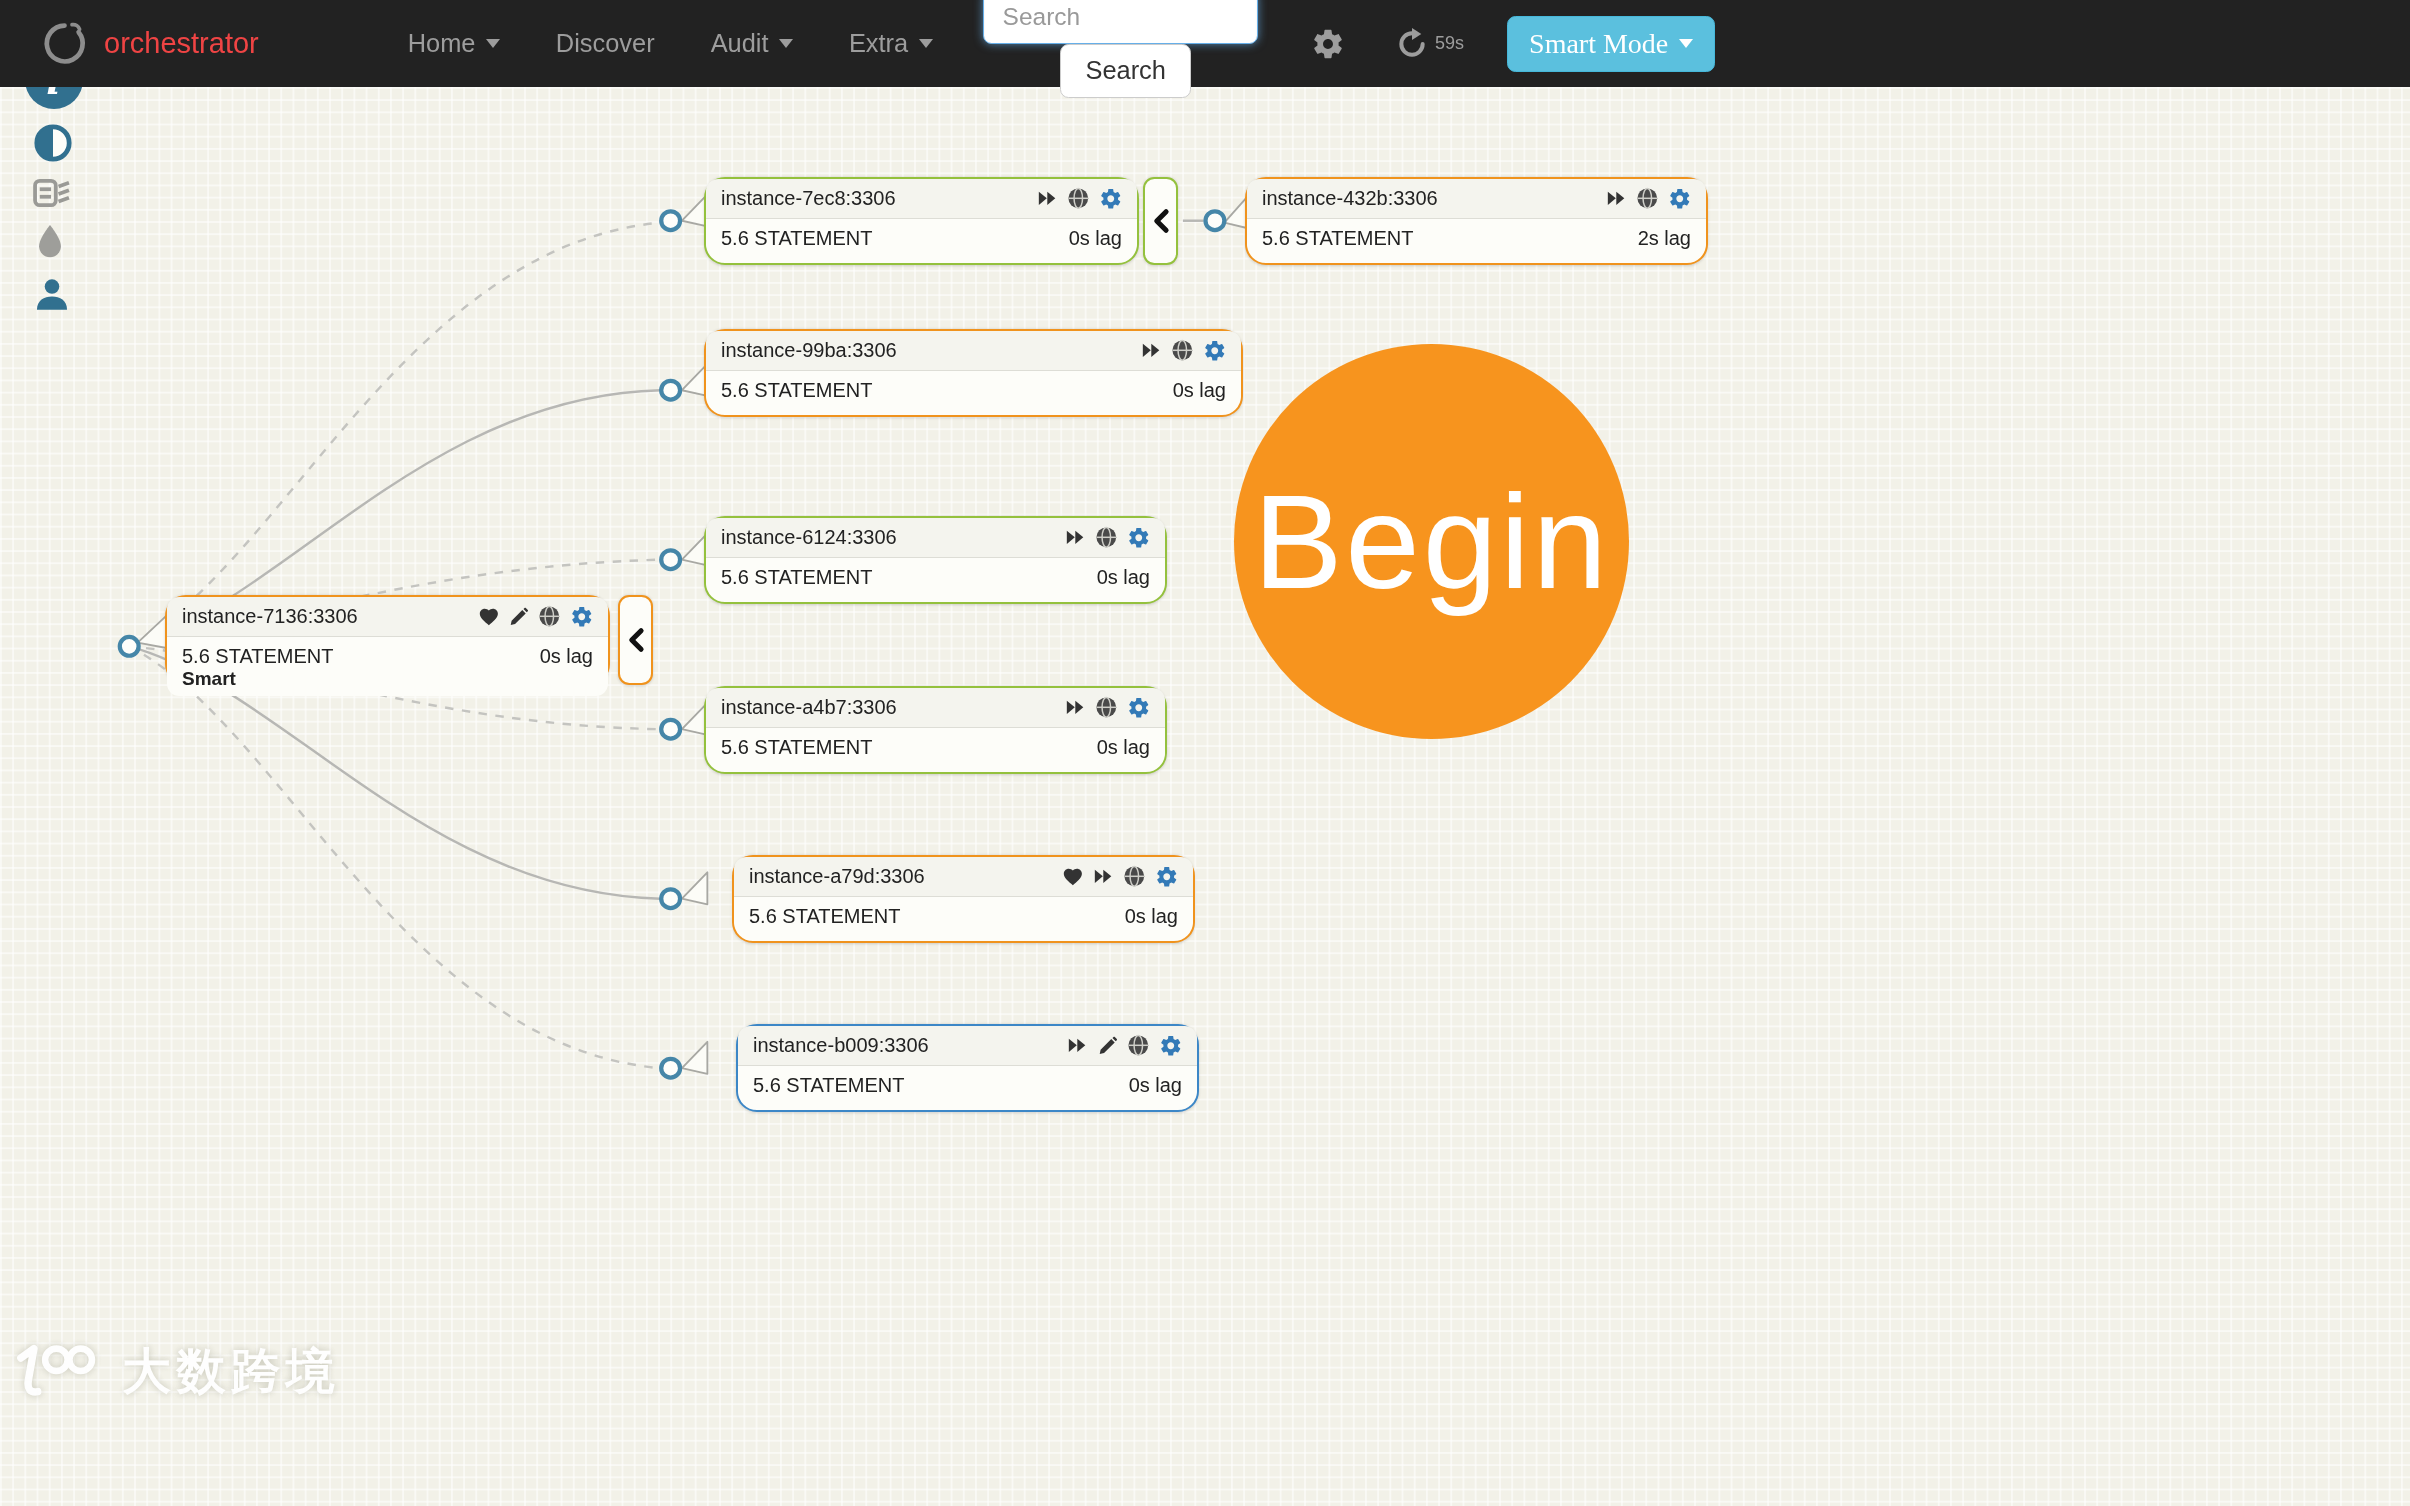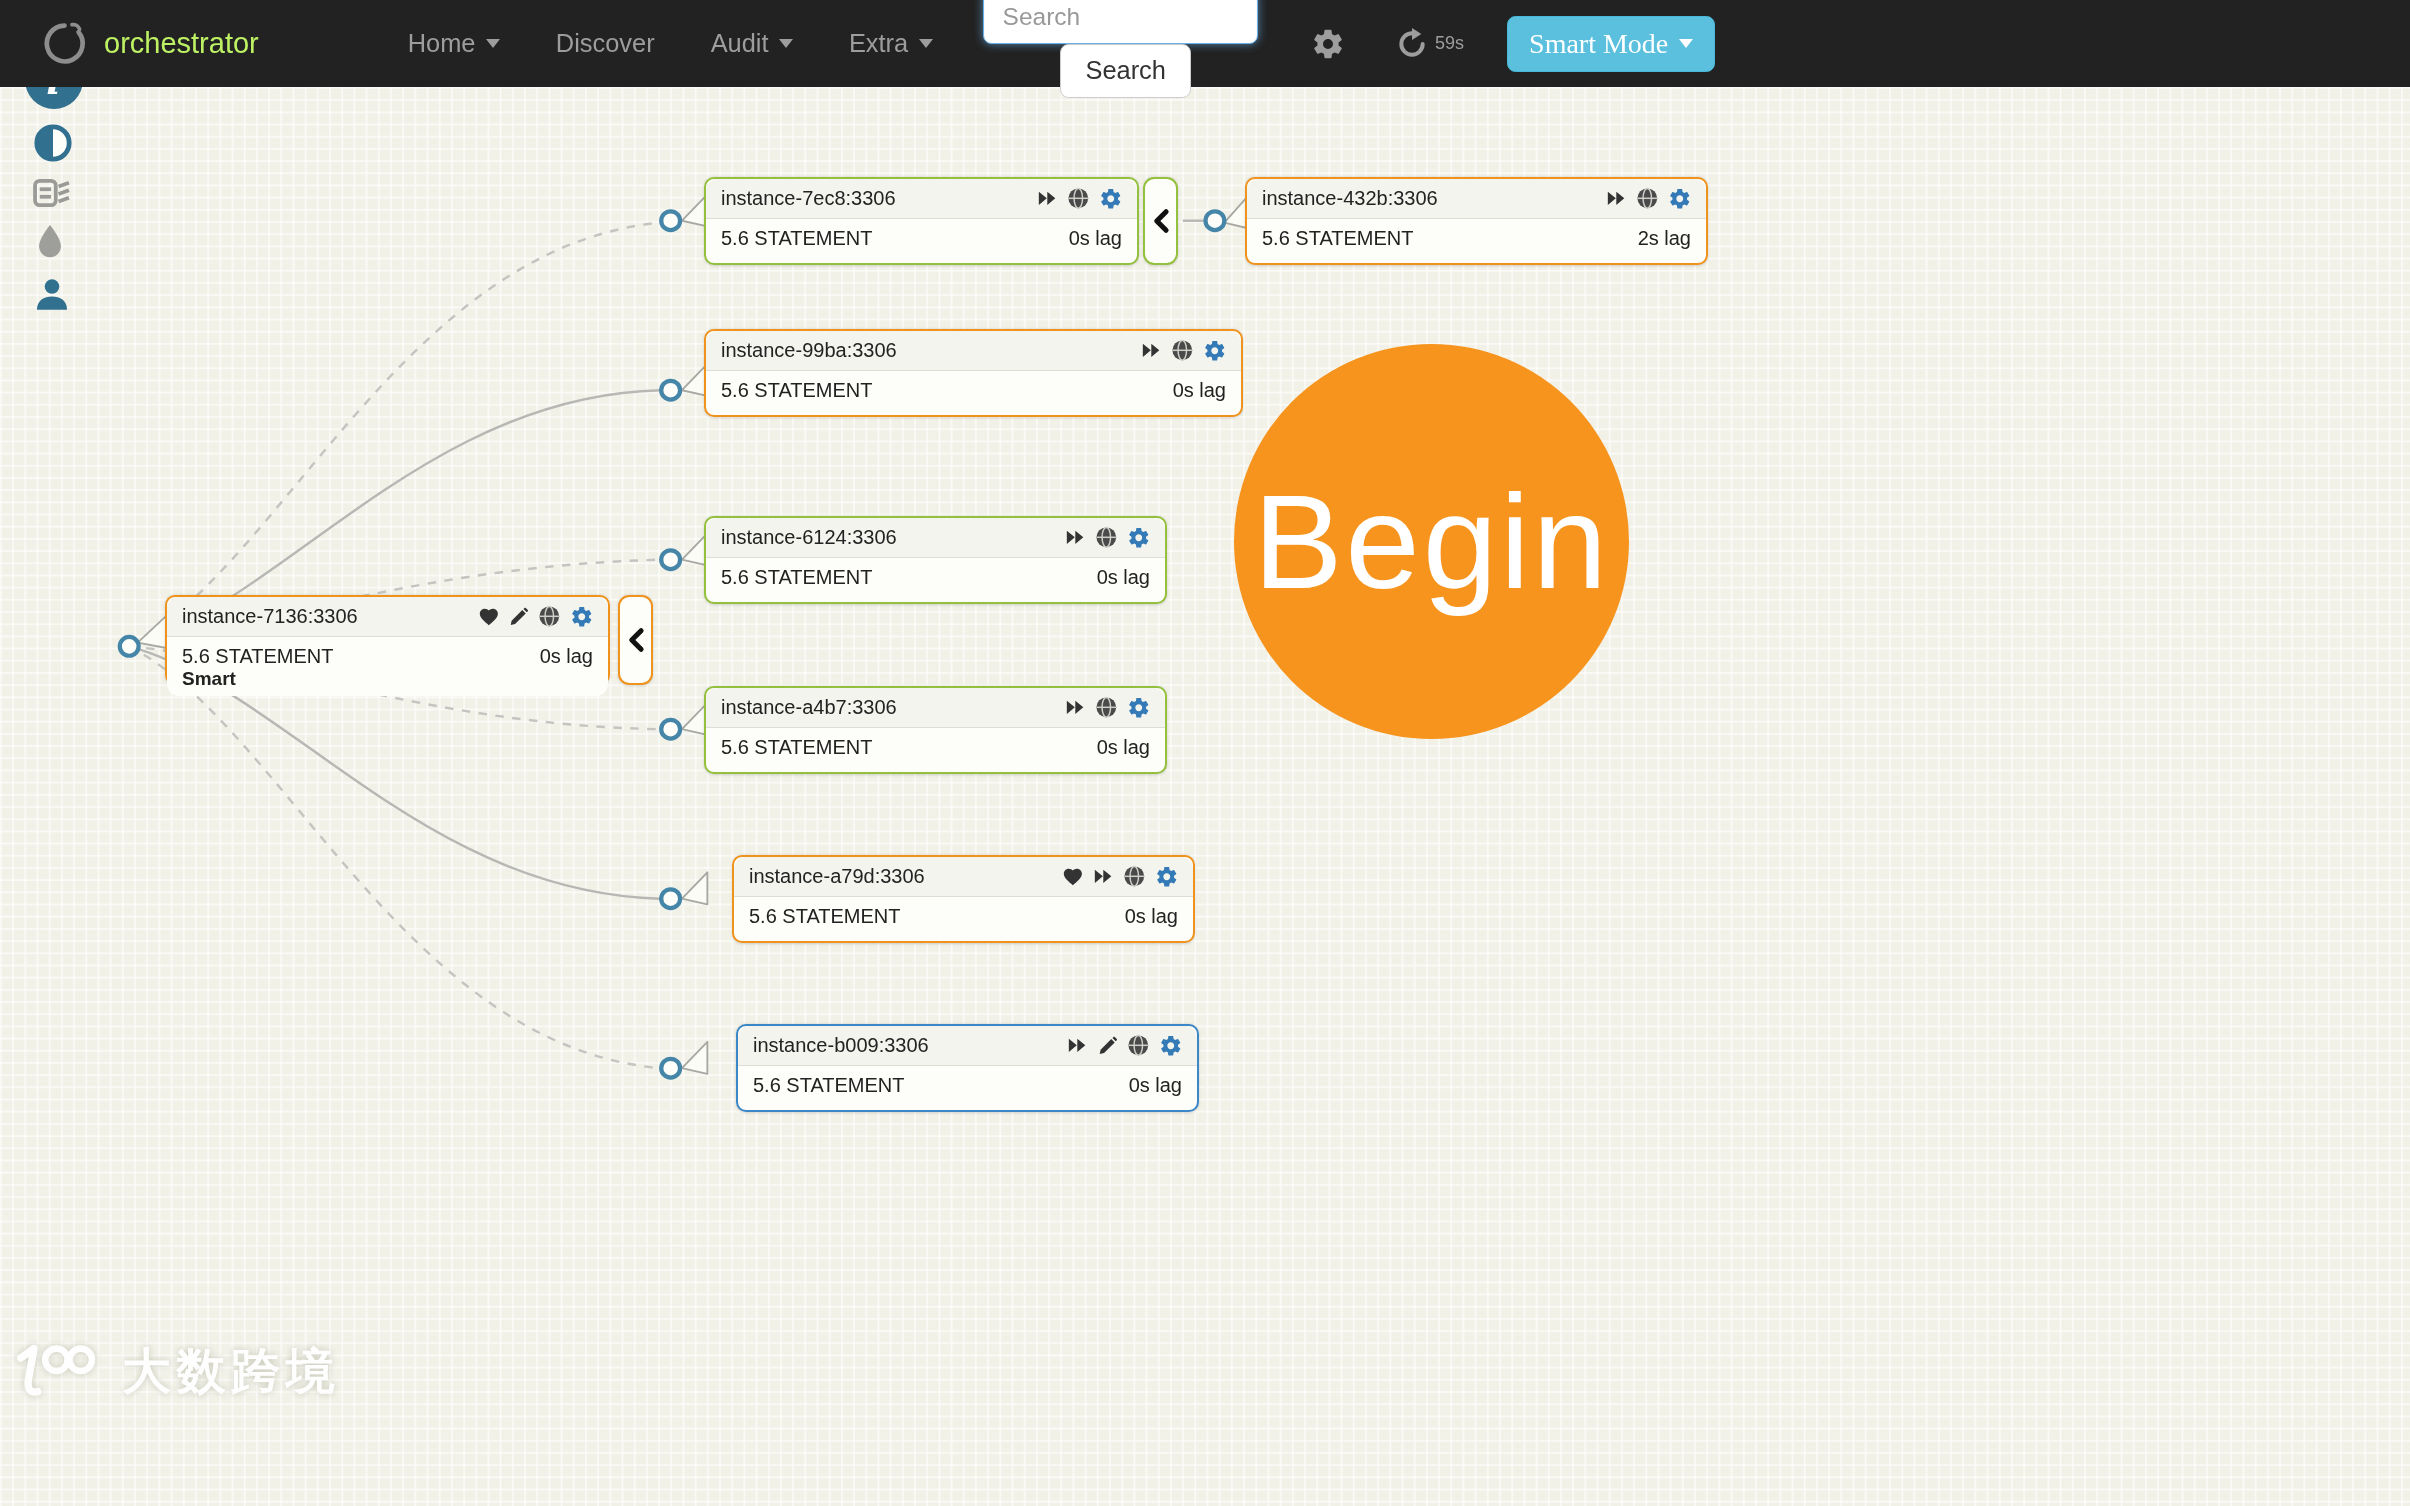--- a/index.html
+++ b/index.html
@@ -4,21 +4,21 @@
 <style>
   * { margin:0; padding:0; box-sizing:border-box; }
   html,body { width:2411px; height:1507px; overflow:hidden;
     font-family:"Liberation Sans", sans-serif; }
   body { background:#f2f1e8; }
 
   
   .navbar { position:relative; width:2411px; height:87px; background:#222222;
     display:flex; align-items:center; z-index:50; }
   .brand { display:flex; align-items:center; margin-left:40px; }
-  .brand-text { color:#bef264; font-size:29px; margin-left:15px; }
+  .brand-text { color:#ef4444; font-size:29px; margin-left:15px; }
   .nav-items { display:flex; height:87px; margin-left:121px; }
   .nav-item { height:87px; display:flex; align-items:center; padding:0 28px;
     color:#9d9d9d; font-size:25.4px; cursor:pointer; white-space:nowrap; }
   .nav-item.active { background:#0a0a0a; color:#ffffff; }
   .caret { display:inline-block; width:0; height:0; margin-left:10.4px;
     border-top:9.4px solid currentcolor; border-left:7.5px solid transparent;
     border-right:7.5px solid transparent; }
   .search-form { display:flex; align-items:center; margin-left:22px;flex-direction:column; }
   .search-input { width:275px; height:54px; border-radius:8.5px; border:1.9px solid #66afe9;
     box-shadow:0 0 9.4px rgba(102,175,233,.7), inset 0 0.9px 1.9px rgba(0,0,0,.1);
@@ -51,21 +51,21 @@
   
   .side-toolbar { position:absolute; left:24.5px; top:51px; width:66px;
     display:flex; flex-direction:column; align-items:flex-start; z-index:5; }
   .info-circle { width:58px; height:58px; border-radius:50%; background:#31708f;
     color:#fff; display:flex; align-items:center; justify-content:center;
     font-family:"DejaVu Serif", serif; font-weight:bold; font-size:38px;
     font-style:italic; margin-left:0; }
   .tool-ico { margin-top:14px; margin-left:8.5px; }
 
   
-  .node { position:absolute; border:2.8px solid #999; border-radius:10px;
+  .node { position:absolute; border:2.8px solid #999; border-radius:21px;
     background:#fdfdf9; box-shadow:0 0.9px 2.8px rgba(0,0,0,.15); z-index:10; }
   .node.orange { border-color:#f0931d; }
   .node.green  { border-color:#94c13d; }
   .node.blue   { border-color:#3c87c7;margin-left:32px; }
   .node-header { height:40px; background:#f4f4ee; border-bottom:0.9px solid #ddddd6;
     border-radius:12.2px 12.2px 0 0; display:flex; align-items:center; padding:0 15px;
     font-size:20px; color:#222; }
   .node-title { flex:0 0 auto; }
   .hspace { flex:1; }
   .hicons { display:flex; align-items:center; gap:8.5px; }

